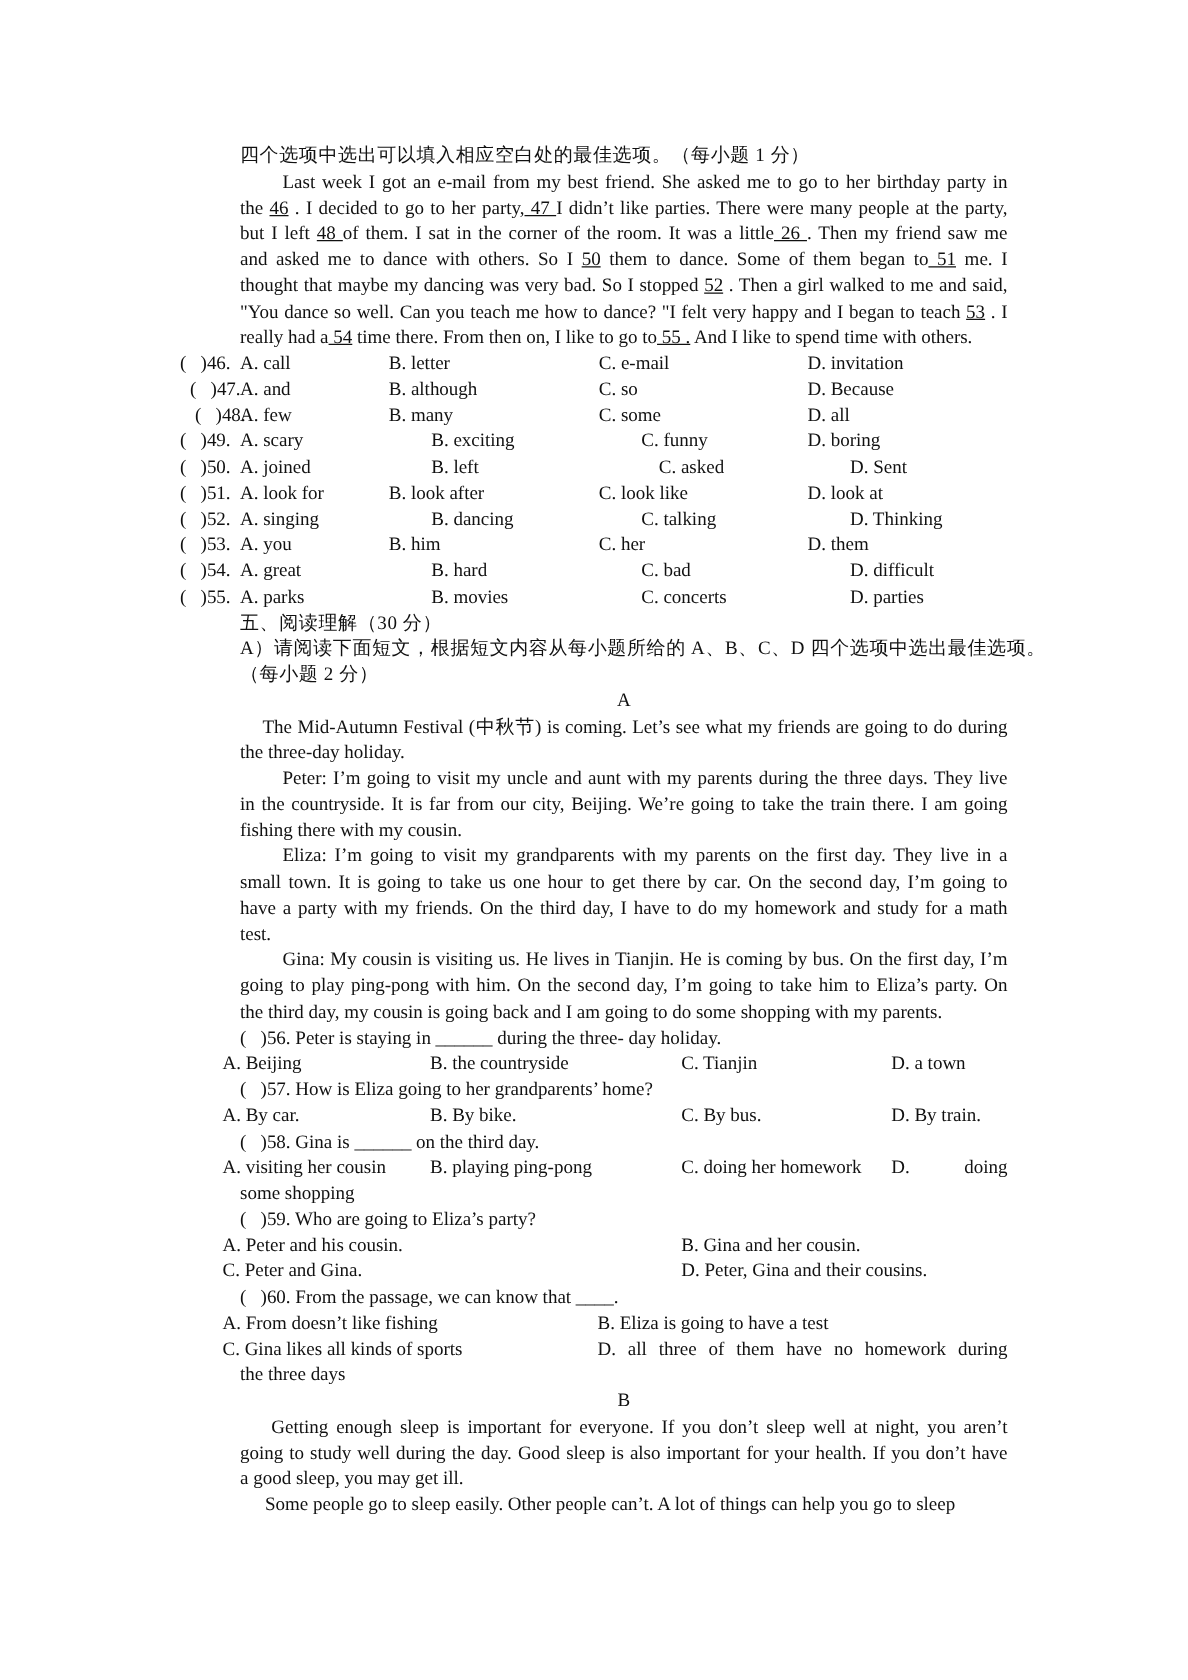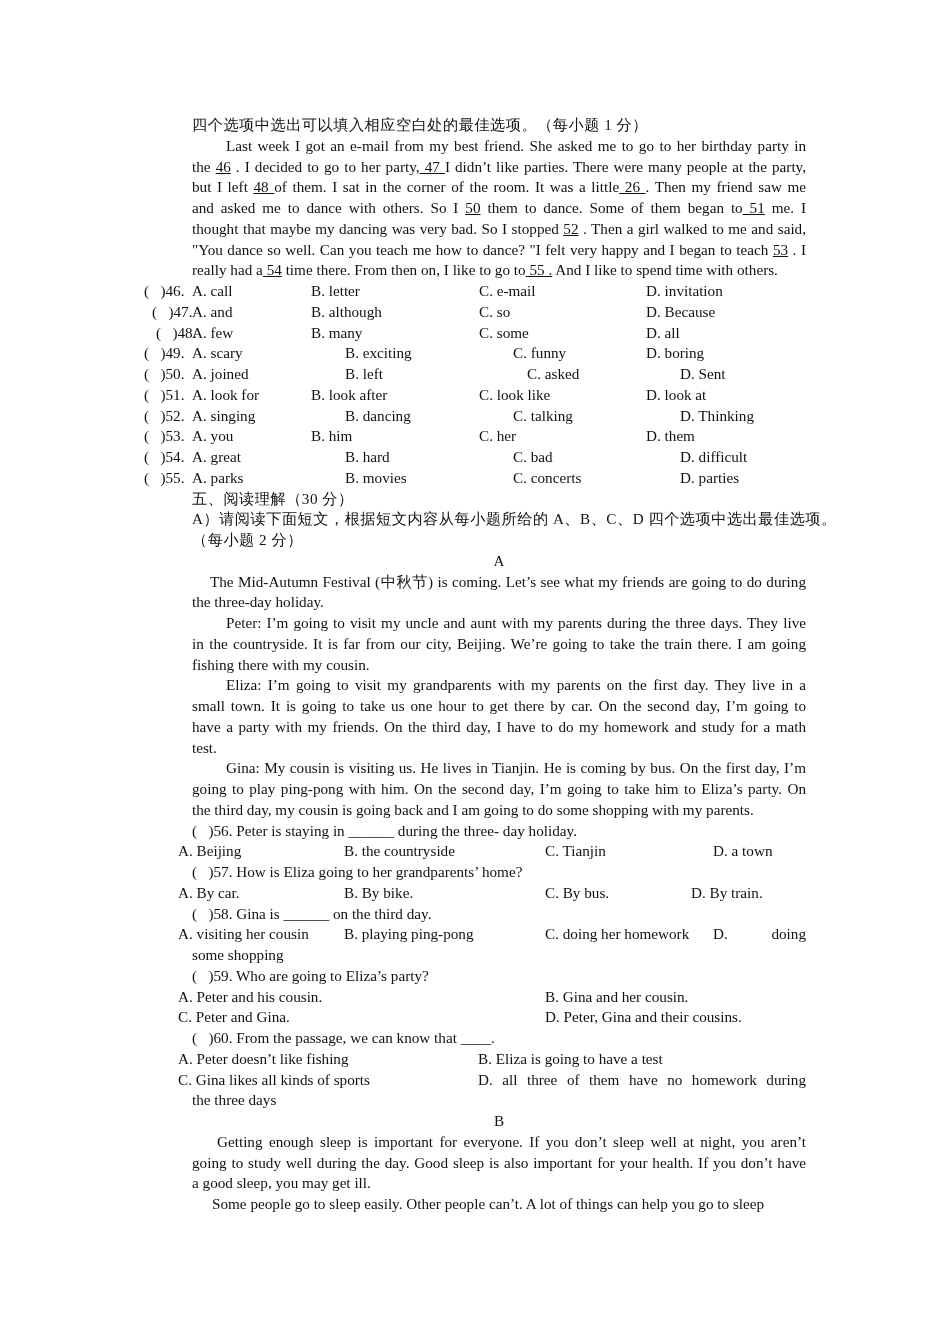--- a/index.html
+++ b/index.html
@@ -134,21 +134,21 @@
     <span style="left:200px">B. the countryside</span>
     <span style="left:401px">C. Tianjin</span>
     <span style="left:569px">D. a town</span>
   </div>
 
   <div class="line">(&nbsp;&nbsp;&nbsp;)57. How is Eliza going to her grandparents’ home?</div>
   <div class="opt-row">
     <span style="left:34px">A. By car.</span>
     <span style="left:200px">B. By bike.</span>
     <span style="left:401px">C. By bus.</span>
-    <span style="left:547px">D. By train.</span>
+    <span style="left:569px">D. By train.</span>
   </div>
 
   <div class="line">(&nbsp;&nbsp;&nbsp;)58. Gina is ______ on the third day.</div>
   <div class="opt-row">
     <span style="left:34px">A. visiting her cousin</span>
     <span style="left:200px">B. playing ping-pong</span>
     <span style="left:401px">C. doing her homework</span>
     <span style="left:569px">D.</span>
     <span style="right:0">doing</span>
   </div>
@@ -159,21 +159,21 @@
     <span style="left:34px">A. Peter and his cousin.</span>
     <span style="left:401px">B. Gina and her cousin.</span>
   </div>
   <div class="opt-row">
     <span style="left:34px">C. Peter and Gina.</span>
     <span style="left:401px">D. Peter, Gina and their cousins.</span>
   </div>
 
   <div class="line">(&nbsp;&nbsp;&nbsp;)60. From the passage, we can know that ____.</div>
   <div class="opt-row">
-    <span style="left:34px">A. Peter doesn’t like fishing</span>
+    <span style="left:34px">A. From doesn’t like fishing</span>
     <span style="left:334px">B. Eliza is going to have a test</span>
   </div>
   <div class="opt-row">
     <span style="left:34px">C. Gina likes all kinds of sports</span>
     <span style="left:334px; right:0; text-align:justify; text-align-last:justify;">D. all three of them have no homework during</span>
   </div>
   <div class="line">the three days</div>
 
   <div class="line center">B</div>
   <div class="line justify-line indent-s" style="text-indent:25px">Getting enough sleep is important for everyone. If you don’t sleep well at night, you aren’t</div>

